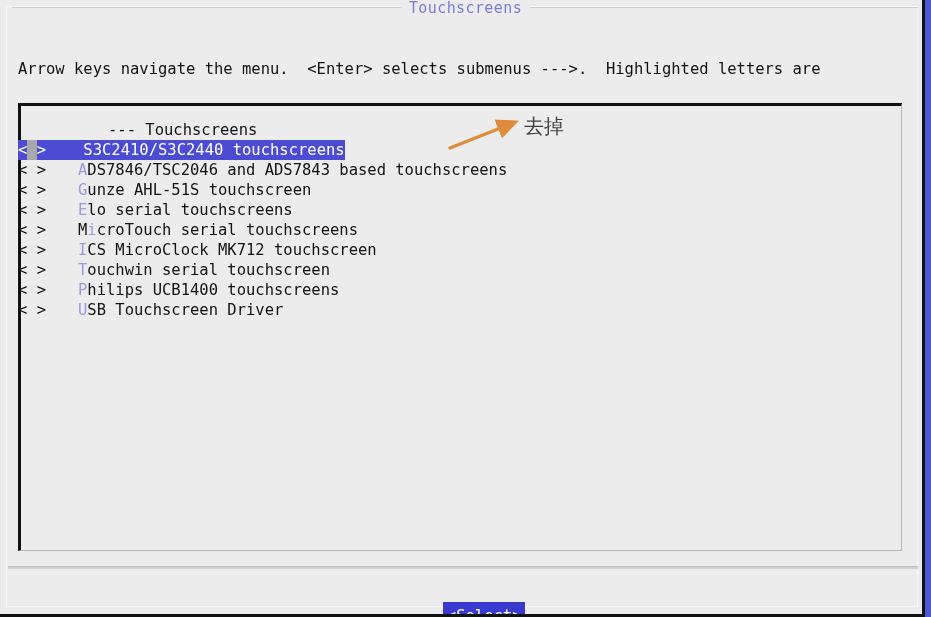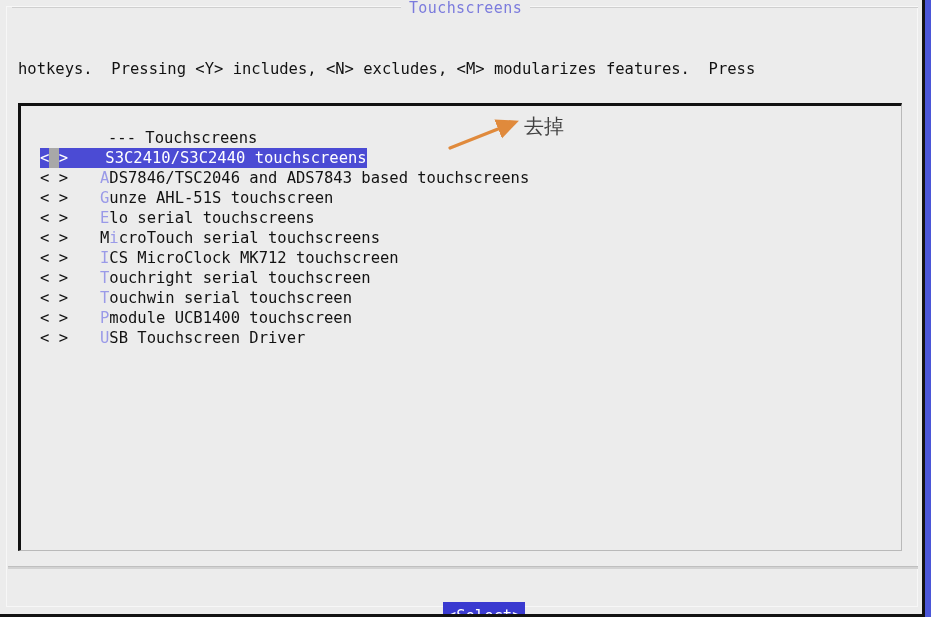--- a/index.html
+++ b/index.html
@@ -109,31 +109,30 @@
     border-top: 3px solid #111111;
     border-left: 3px solid #111111;
     border-right: 1px solid #b9b9b9;
     border-bottom: 1px solid #b9b9b9;
   }
 
   
   .rows {
     position: absolute;
     left: 18px;
-    top: 128px;
+    top: 120px;
     width: 880px;
   }
   .row {
     height: 20px;
     line-height: 20px;
     font-size: 15.5px;
     white-space: pre;
     color: #121212;
     display: block;
-    padding-left: 22px;
   }
   .row .cell-mark {
     display: inline-block;
     width: 60px;
   }
   .row.section {
     padding-left: 90px;
     color: #121212;
   }
   .row .hot { color: #9a9ae8; }
@@ -216,38 +215,38 @@
 
   <div class="win-frame"></div>
   <div class="win-inner-rule"></div>
 
   <div class="title-rule"></div>
   <div class="win-title">
     <span>Touchscreens</span>
   </div>
 
   <div class="legend">
+    <div>Arrow keys navigate the menu.  &lt;Enter&gt; selects submenus ---&gt;.  Highlighted letters are</div>
     <div>hotkeys.  Pressing &lt;Y&gt; includes, &lt;N&gt; excludes, &lt;M&gt; modularizes features.  Press</div>
     <div>&lt;Esc&gt;&lt;Esc&gt; to exit, &lt;?&gt; for Help, &lt;/&gt; for Search.  Legend: [*] built-in  [ ] excluded</div>
     <div>&lt;M&gt; module  &lt; &gt; module capable</div>
   </div>
 
   <div class="list-panel"></div>
 
   <div class="rows" id="rows">
       <div class="row section">--- Touchscreens</div>
       <div class="row selected"><span class="hl"><span>&lt;</span><span class="cursor-cell"> </span><span>&gt;    </span><span>S3C2410/S3C2440 touchscreens</span></span></div>
       <div class="row"><span class="cell-mark">&lt; &gt;</span><span class="hot">A</span><span>DS7846/TSC2046 and ADS7843 based touchscreens</span></div>
       <div class="row"><span class="cell-mark">&lt; &gt;</span><span class="hot">G</span><span>unze AHL-51S touchscreen</span></div>
       <div class="row"><span class="cell-mark">&lt; &gt;</span><span class="hot">E</span><span>lo serial touchscreens</span></div>
       <div class="row"><span class="cell-mark">&lt; &gt;</span><span>M</span><span class="hot">i</span><span>croTouch serial touchscreens</span></div>
       <div class="row"><span class="cell-mark">&lt; &gt;</span><span class="hot">I</span><span>CS MicroClock MK712 touchscreen</span></div>
-      <div class="row"><span class="cell-mark">&lt; &gt;</span><span class="hot">T</span><span>ouchright serial touchscreen</span></div>
       <div class="row"><span class="cell-mark">&lt; &gt;</span><span class="hot">T</span><span>ouchwin serial touchscreen</span></div>
-      <div class="row"><span class="cell-mark">&lt; &gt;</span><span class="hot">P</span><span>module UCB1400 touchscreen</span></div>
+      <div class="row"><span class="cell-mark">&lt; &gt;</span><span class="hot">P</span><span>hilips UCB1400 touchscreens</span></div>
       <div class="row"><span class="cell-mark">&lt; &gt;</span><span class="hot">U</span><span>SB Touchscreen Driver</span></div>
     </div>
 
   <div class="bar-sep"></div>
 
   <div class="buttons">
     <span class="btn primary">&lt;Select&gt;</span>
     
     
   </div>

